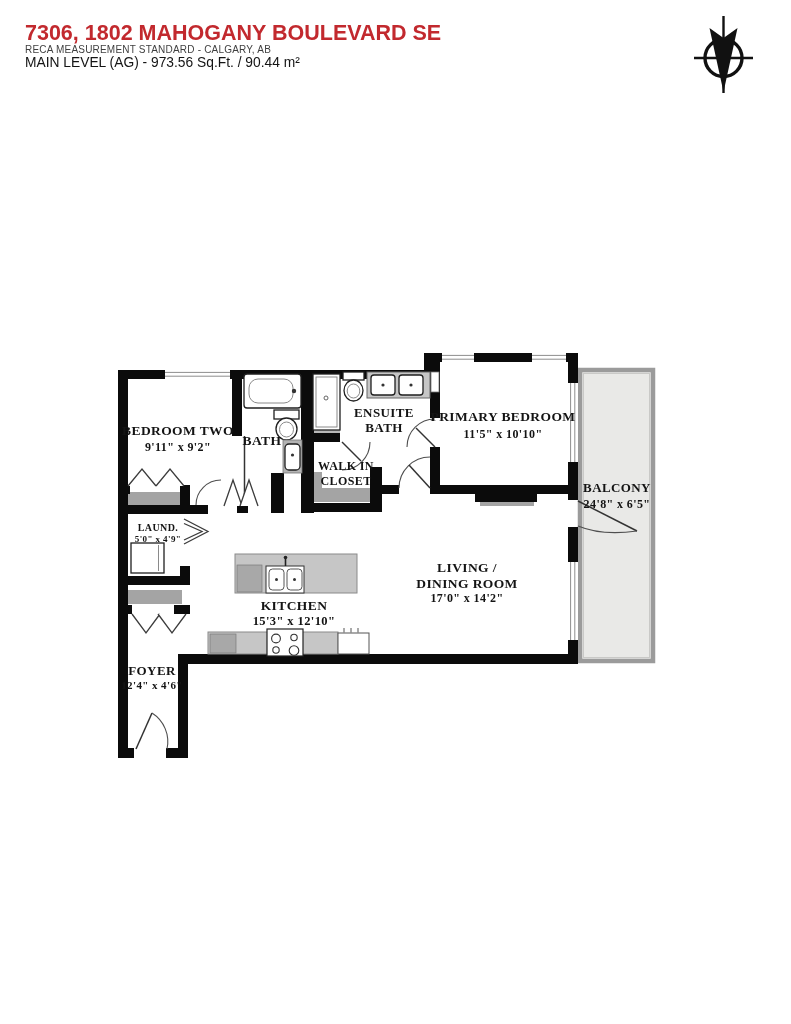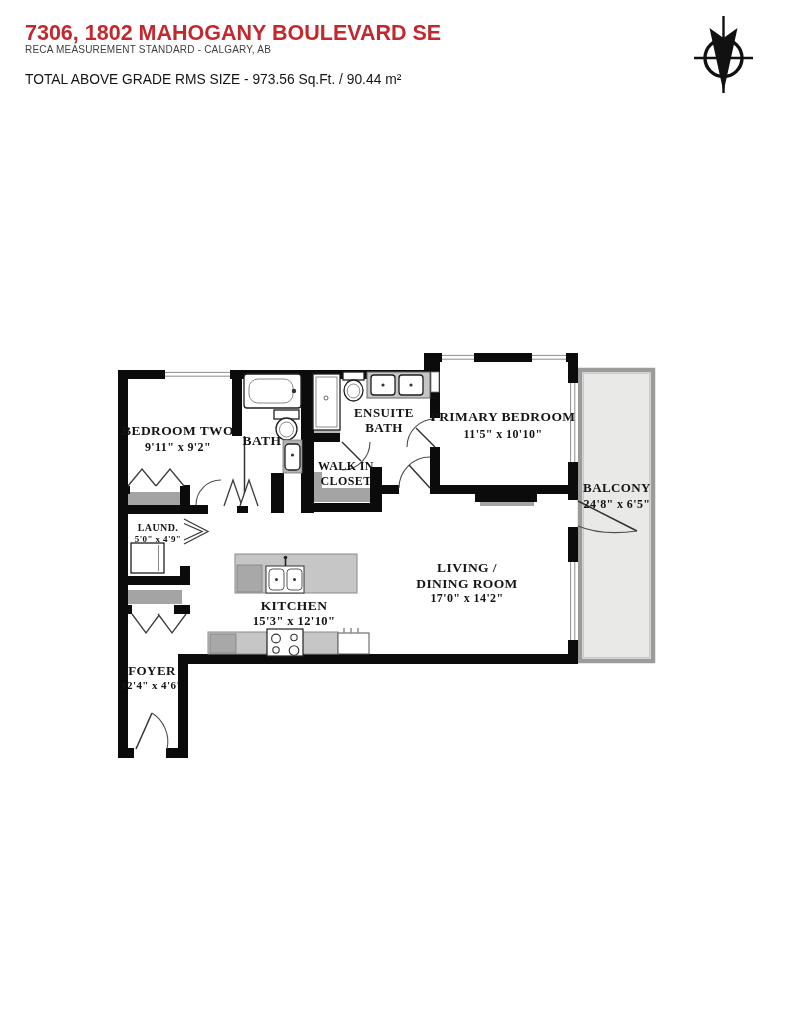--- a/index.html
+++ b/index.html
@@ -30,21 +30,21 @@
   .rn10{font-size:10px;}
   .rd9{font-size:9px;}
 </style>
 </head>
 <body>
 
 <div class="page">
 
   <div class="hdr hdr-title">7306, 1802 MAHOGANY BOULEVARD SE</div>
   <div class="hdr hdr-sub">RECA MEASUREMENT STANDARD - CALGARY, AB</div>
-  <div class="hdr hdr-line2">TOTAL ABOVE GRADE RMS SIZE - 973.56 Sq.Ft. / 90.44 m²</div>
+  <div class="hdr hdr-line1">MAIN LEVEL (AG) - 973.56 Sq.Ft. / 90.44 m²</div>
 
   <svg width="791" height="1024" viewBox="0 0 791 1024">
 
     <g>
       <line x1="694" y1="58" x2="753" y2="58" stroke="#111" stroke-width="2.4"></line>
       <line x1="723.5" y1="16" x2="723.5" y2="93" stroke="#111" stroke-width="2.4"></line>
       <circle cx="723.5" cy="58" r="18.5" fill="none" stroke="#111" stroke-width="3.4"></circle>
       <path d="M 723.5 92 L 709.5 28 L 723.5 38 L 737.5 28 Z" fill="#111"></path>
     </g>
 

